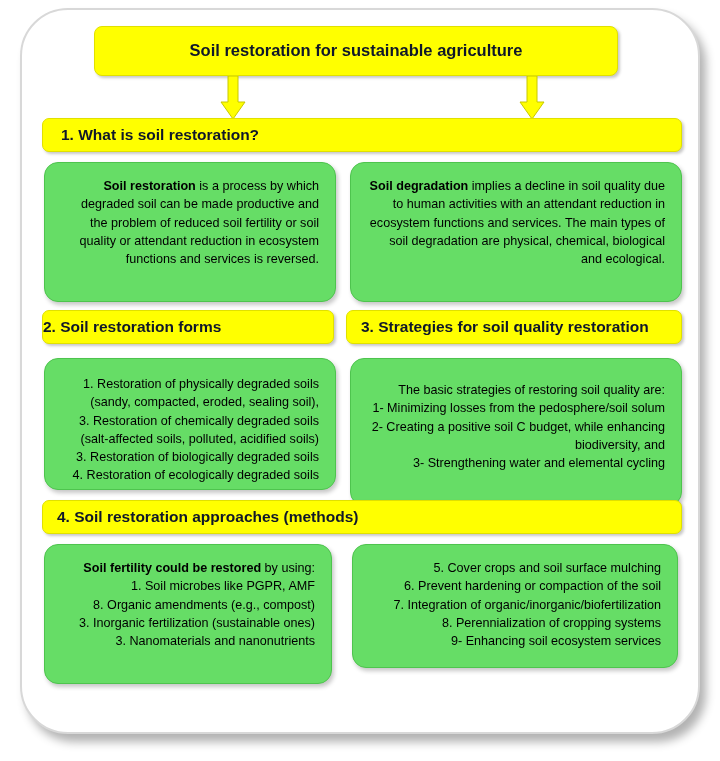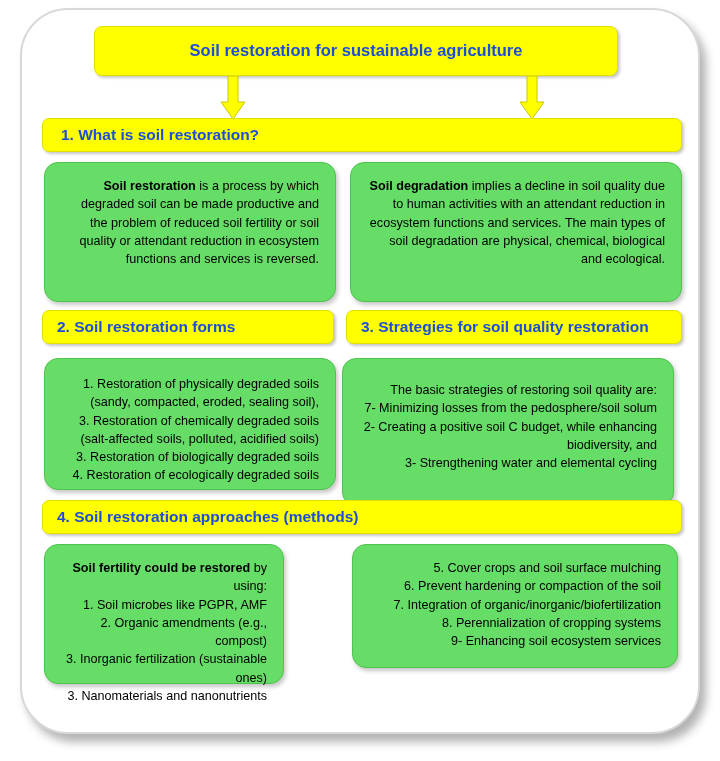--- a/index.html
+++ b/index.html
@@ -48,21 +48,21 @@
     border: 1px solid #e0e000;
     border-radius: 7px;
     box-sizing: border-box;
     display: flex;
     align-items: center;
     box-shadow: 2px 2px 3px rgba(0,0,0,0.22);
   }
   .yellow-bar .bar-text {
     font-weight: bold;
     font-size: 15.5px;
-    color: #1d4ed8;
+    color: #0f172a;
     line-height: 1.2;
   }
   .title-bar {
     left: 72px;
     top: 16px;
     width: 524px;
     height: 50px;
     justify-content: center;
     border-radius: 8px;
   }
@@ -74,21 +74,20 @@
     top: 108px;
     width: 640px;
     height: 34px;
     padding-left: 18px;
   }
   .bar-q2 {
     left: 20px;
     top: 300px;
     width: 292px;
     height: 34px;
-    padding-left: 14px;
   }
   .bar-q3 {
     left: 324px;
     top: 300px;
     width: 336px;
     height: 34px;
     padding-left: 14px;
   }
   .bar-q4 {
     left: 20px;
@@ -128,30 +127,30 @@
     height: 140px;
   }
   .card-2 {
     left: 22px;
     top: 348px;
     width: 292px;
     height: 132px;
     padding-top: 16px;
   }
   .card-3 {
-    left: 320px;
+    left: 328px;
     top: 348px;
     width: 332px;
     height: 148px;
     padding-top: 22px;
   }
   .card-4a {
     left: 22px;
     top: 534px;
-    width: 240px;
+    width: 288px;
     height: 140px;
   }
   .card-4b {
     left: 330px;
     top: 534px;
     width: 326px;
     height: 124px;
   }
   .line {
     display: block;
@@ -211,33 +210,33 @@
         <span class="line">3. Restoration of biologically degraded soils</span>
         <span class="line">4. Restoration of ecologically degraded soils</span>
       </div>
 
       <div class="yellow-bar bar-q3">
         <span class="bar-text">3. Strategies for soil quality restoration</span>
       </div>
 
       <div class="green-card card-3">
         <span class="line">The basic strategies of restoring soil quality are:</span>
-        <span class="line">7- Minimizing losses from the pedosphere/soil solum</span>
+        <span class="line">1- Minimizing losses from the pedosphere/soil solum</span>
         <span class="line">2- Creating a positive soil C budget, while enhancing biodiversity, and</span>
         <span class="line">3- Strengthening water and elemental cycling</span>
       </div>
 
       <div class="yellow-bar bar-q4">
         <span class="bar-text">4. Soil restoration approaches (methods)</span>
       </div>
 
       <div class="green-card card-4a">
         <span class="line"><b>Soil fertility could be restored</b><span> by using:</span></span>
         <span class="line">1. Soil microbes like PGPR, AMF</span>
-        <span class="line">2. Organic amendments (e.g., compost)</span>
+        <span class="line">8. Organic amendments (e.g., compost)</span>
         <span class="line">3. Inorganic fertilization (sustainable ones)</span>
         <span class="line">3. Nanomaterials and nanonutrients</span>
       </div>
 
       <div class="green-card card-4b">
         <span class="line">5. Cover crops and soil surface mulching</span>
         <span class="line">6. Prevent hardening or compaction of the soil</span>
         <span class="line">7. Integration of organic/inorganic/biofertilization</span>
         <span class="line">8. Perennialization of cropping systems</span>
         <span class="line">9- Enhancing soil ecosystem services</span>

